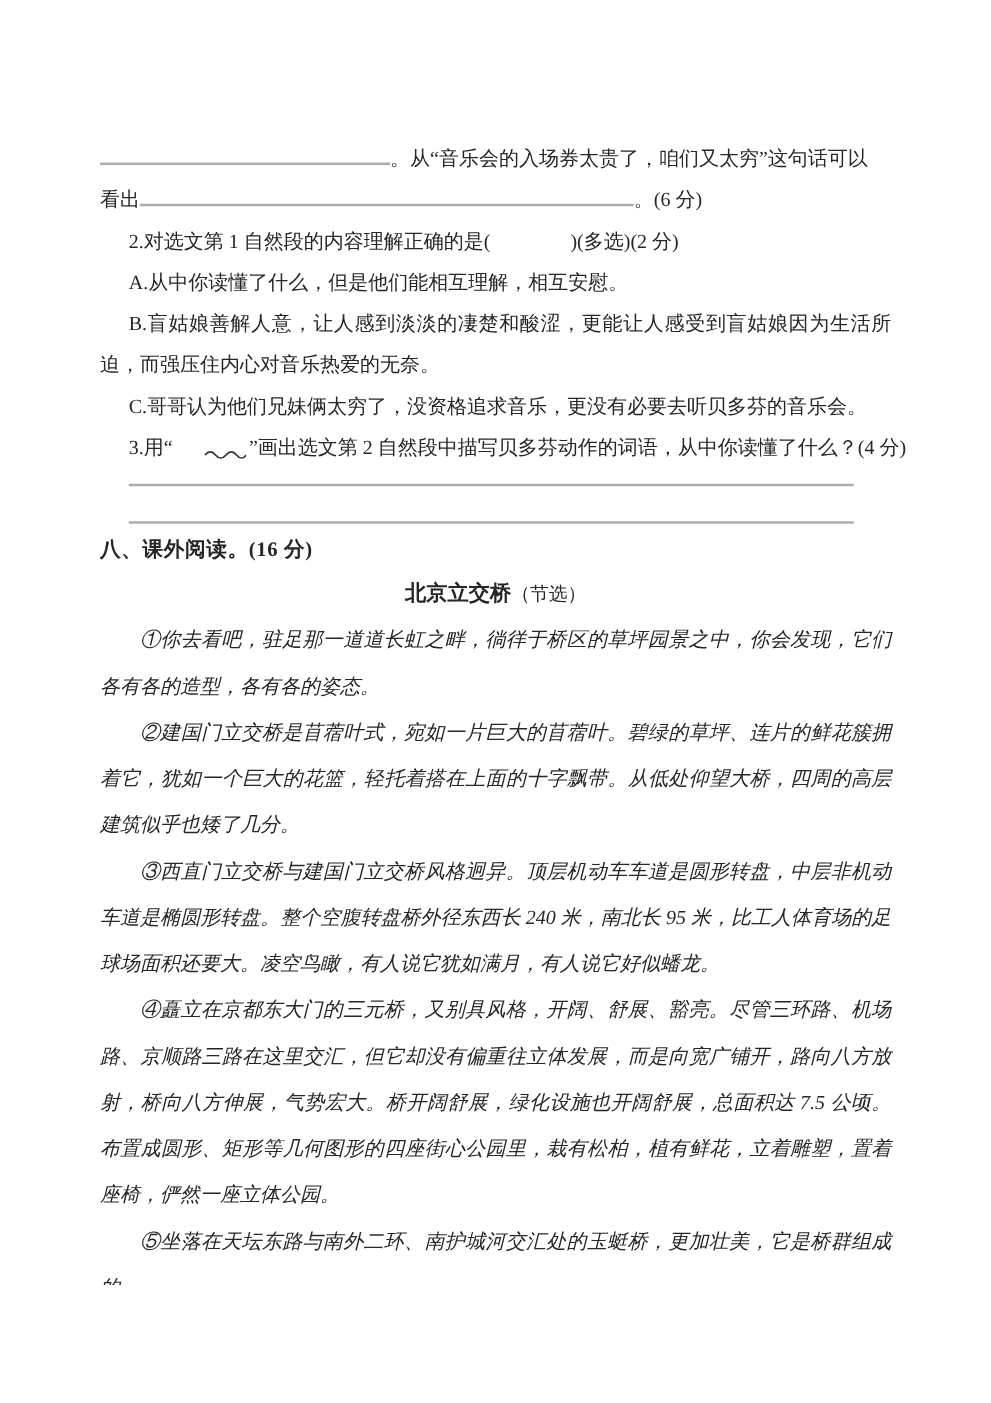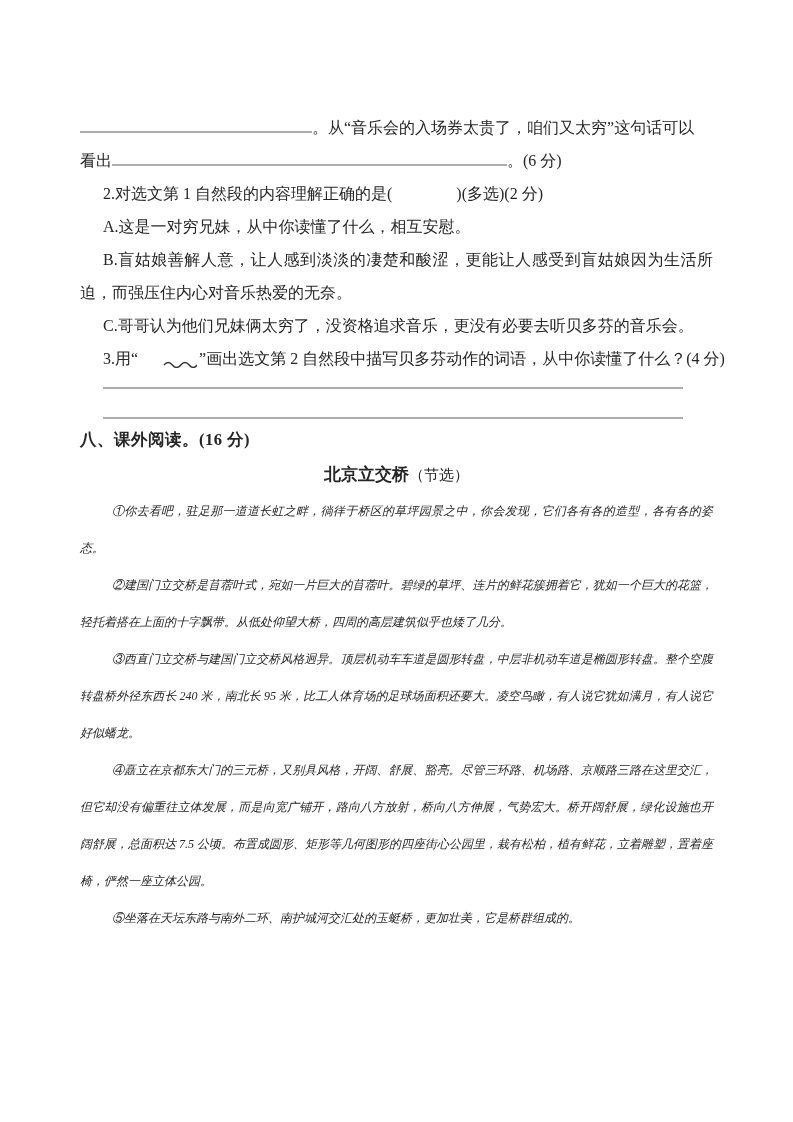--- a/index.html
+++ b/index.html
@@ -69,40 +69,40 @@
     font-family:Liberation Sans, sans-serif;
     font-weight:bold;
   }
   .passage-title .t-sub{
     font-size:15px;
   }
   
   .passage{
     margin-top:4px;
     font-style:italic;
-    font-size:12px;
+    font-size:16px;
     line-height:37px;
     text-align:justify;
   }
   .passage p{text-indent:32px;}
 </style>
 </head>
 <body>
 
 <div class="page">
   <div class="content">
 
     <div class="q-section">
       <div class="q-line"><span class="blank blank-1"></span><span>。从“音乐会的入场券太贵了，咱们又太穷”这句话可以</span></div>
       <div class="q-line"><span>看出</span><span class="blank blank-2"></span><span>。(6 分)</span></div>
     </div>
 
     <div class="q-section">
       <p class="indented">2.对选文第 1 自然段的内容理解正确的是(　　　　)(多选)(2 分)</p>
-      <p class="indented">A.这是一对穷兄妹，从中你读懂了什么，相互安慰。</p>
+      <p class="indented">A.从中你读懂了什么，但是他们能相互理解，相互安慰。</p>
       <p class="indented">B.盲姑娘善解人意，让人感到淡淡的凄楚和酸涩，更能让人感受到盲姑娘因为生活所迫，而强压住内心对音乐热爱的无奈。</p>
       <p class="indented">C.哥哥认为他们兄妹俩太穷了，没资格追求音乐，更没有必要去听贝多芬的音乐会。</p>
     </div>
 
     <div class="q-section">
       <p class="indented q-line"><span>3.用“</span><span class="wavy-icon"><svg width="34" height="10" viewBox="0 0 34 10" xmlns="http://www.w3.org/2000/svg">
               <path d="M1 7 Q 5.2 2 9.4 7 T 17.8 7 T 26.2 7 T 34 7" fill="none" stroke="#333333" stroke-width="1.4"></path>
             </svg></span><span>”画出选文第 2 自然段中描写贝多芬动作的词语，从中你读懂了什么？(4 分)</span></p>
     </div>
 

